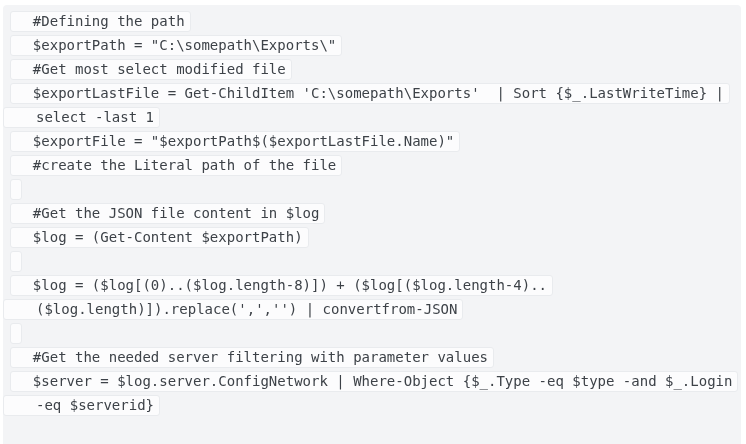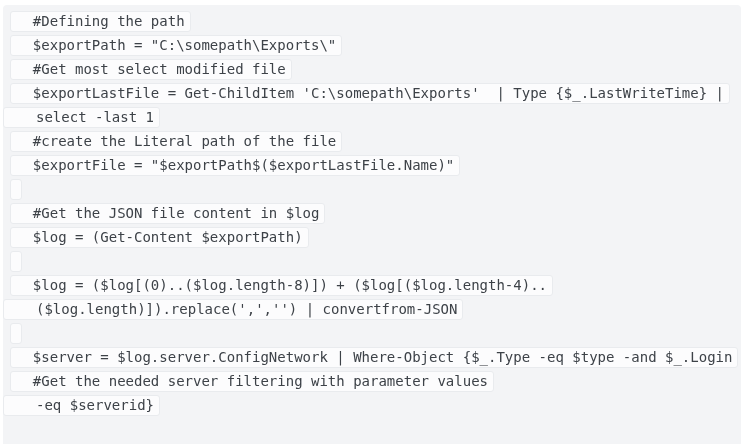--- a/index.html
+++ b/index.html
@@ -52,30 +52,30 @@
     <div class="vline">
       <span class="chip">  #Defining the path</span>
     </div>
     <div class="vline">
       <span class="chip">  $exportPath = "C:\somepath\Exports\"</span>
     </div>
     <div class="vline">
       <span class="chip">  #Get most select modified file</span>
     </div>
     <div class="vline">
-      <span class="chip">  $exportLastFile = Get-ChildItem 'C:\somepath\Exports'  | Type {$_.LastWriteTime} |</span>
+      <span class="chip">  $exportLastFile = Get-ChildItem 'C:\somepath\Exports'  | Sort {$_.LastWriteTime} |</span>
     </div>
     <div class="vline cont">
       <span class="chip">select -last 1</span>
     </div>
     <div class="vline">
-      <span class="chip">  #create the Literal path of the file</span>
+      <span class="chip">  $exportFile = "$exportPath$($exportLastFile.Name)"</span>
     </div>
     <div class="vline">
-      <span class="chip">  $exportFile = "$exportPath$($exportLastFile.Name)"</span>
+      <span class="chip">  #create the Literal path of the file</span>
     </div>
     <div class="vline">
       <span class="chip blank"></span>
     </div>
     <div class="vline">
       <span class="chip">  #Get the JSON file content in $log</span>
     </div>
     <div class="vline">
       <span class="chip">  $log = (Get-Content $exportPath)</span>
     </div>
@@ -85,21 +85,21 @@
     <div class="vline">
       <span class="chip">  $log = ($log[(0)..($log.length-8)]) + ($log[($log.length-4)..</span>
     </div>
     <div class="vline cont">
       <span class="chip">($log.length)]).replace(',','') | convertfrom-JSON</span>
     </div>
     <div class="vline">
       <span class="chip blank"></span>
     </div>
     <div class="vline">
-      <span class="chip">  $server = $log.server.ConfigNetwork | Where-Object {$_.Type -eq $type -and $_.Login</span>
+      <span class="chip">  #Get the needed server filtering with parameter values</span>
     </div>
     <div class="vline">
-      <span class="chip">  #Get the needed server filtering with parameter values</span>
+      <span class="chip">  $server = $log.server.ConfigNetwork | Where-Object {$_.Type -eq $type -and $_.Login</span>
     </div>
     <div class="vline cont">
       <span class="chip">-eq $serverid}</span>
     </div>
   </div>
 
 </body></html>

